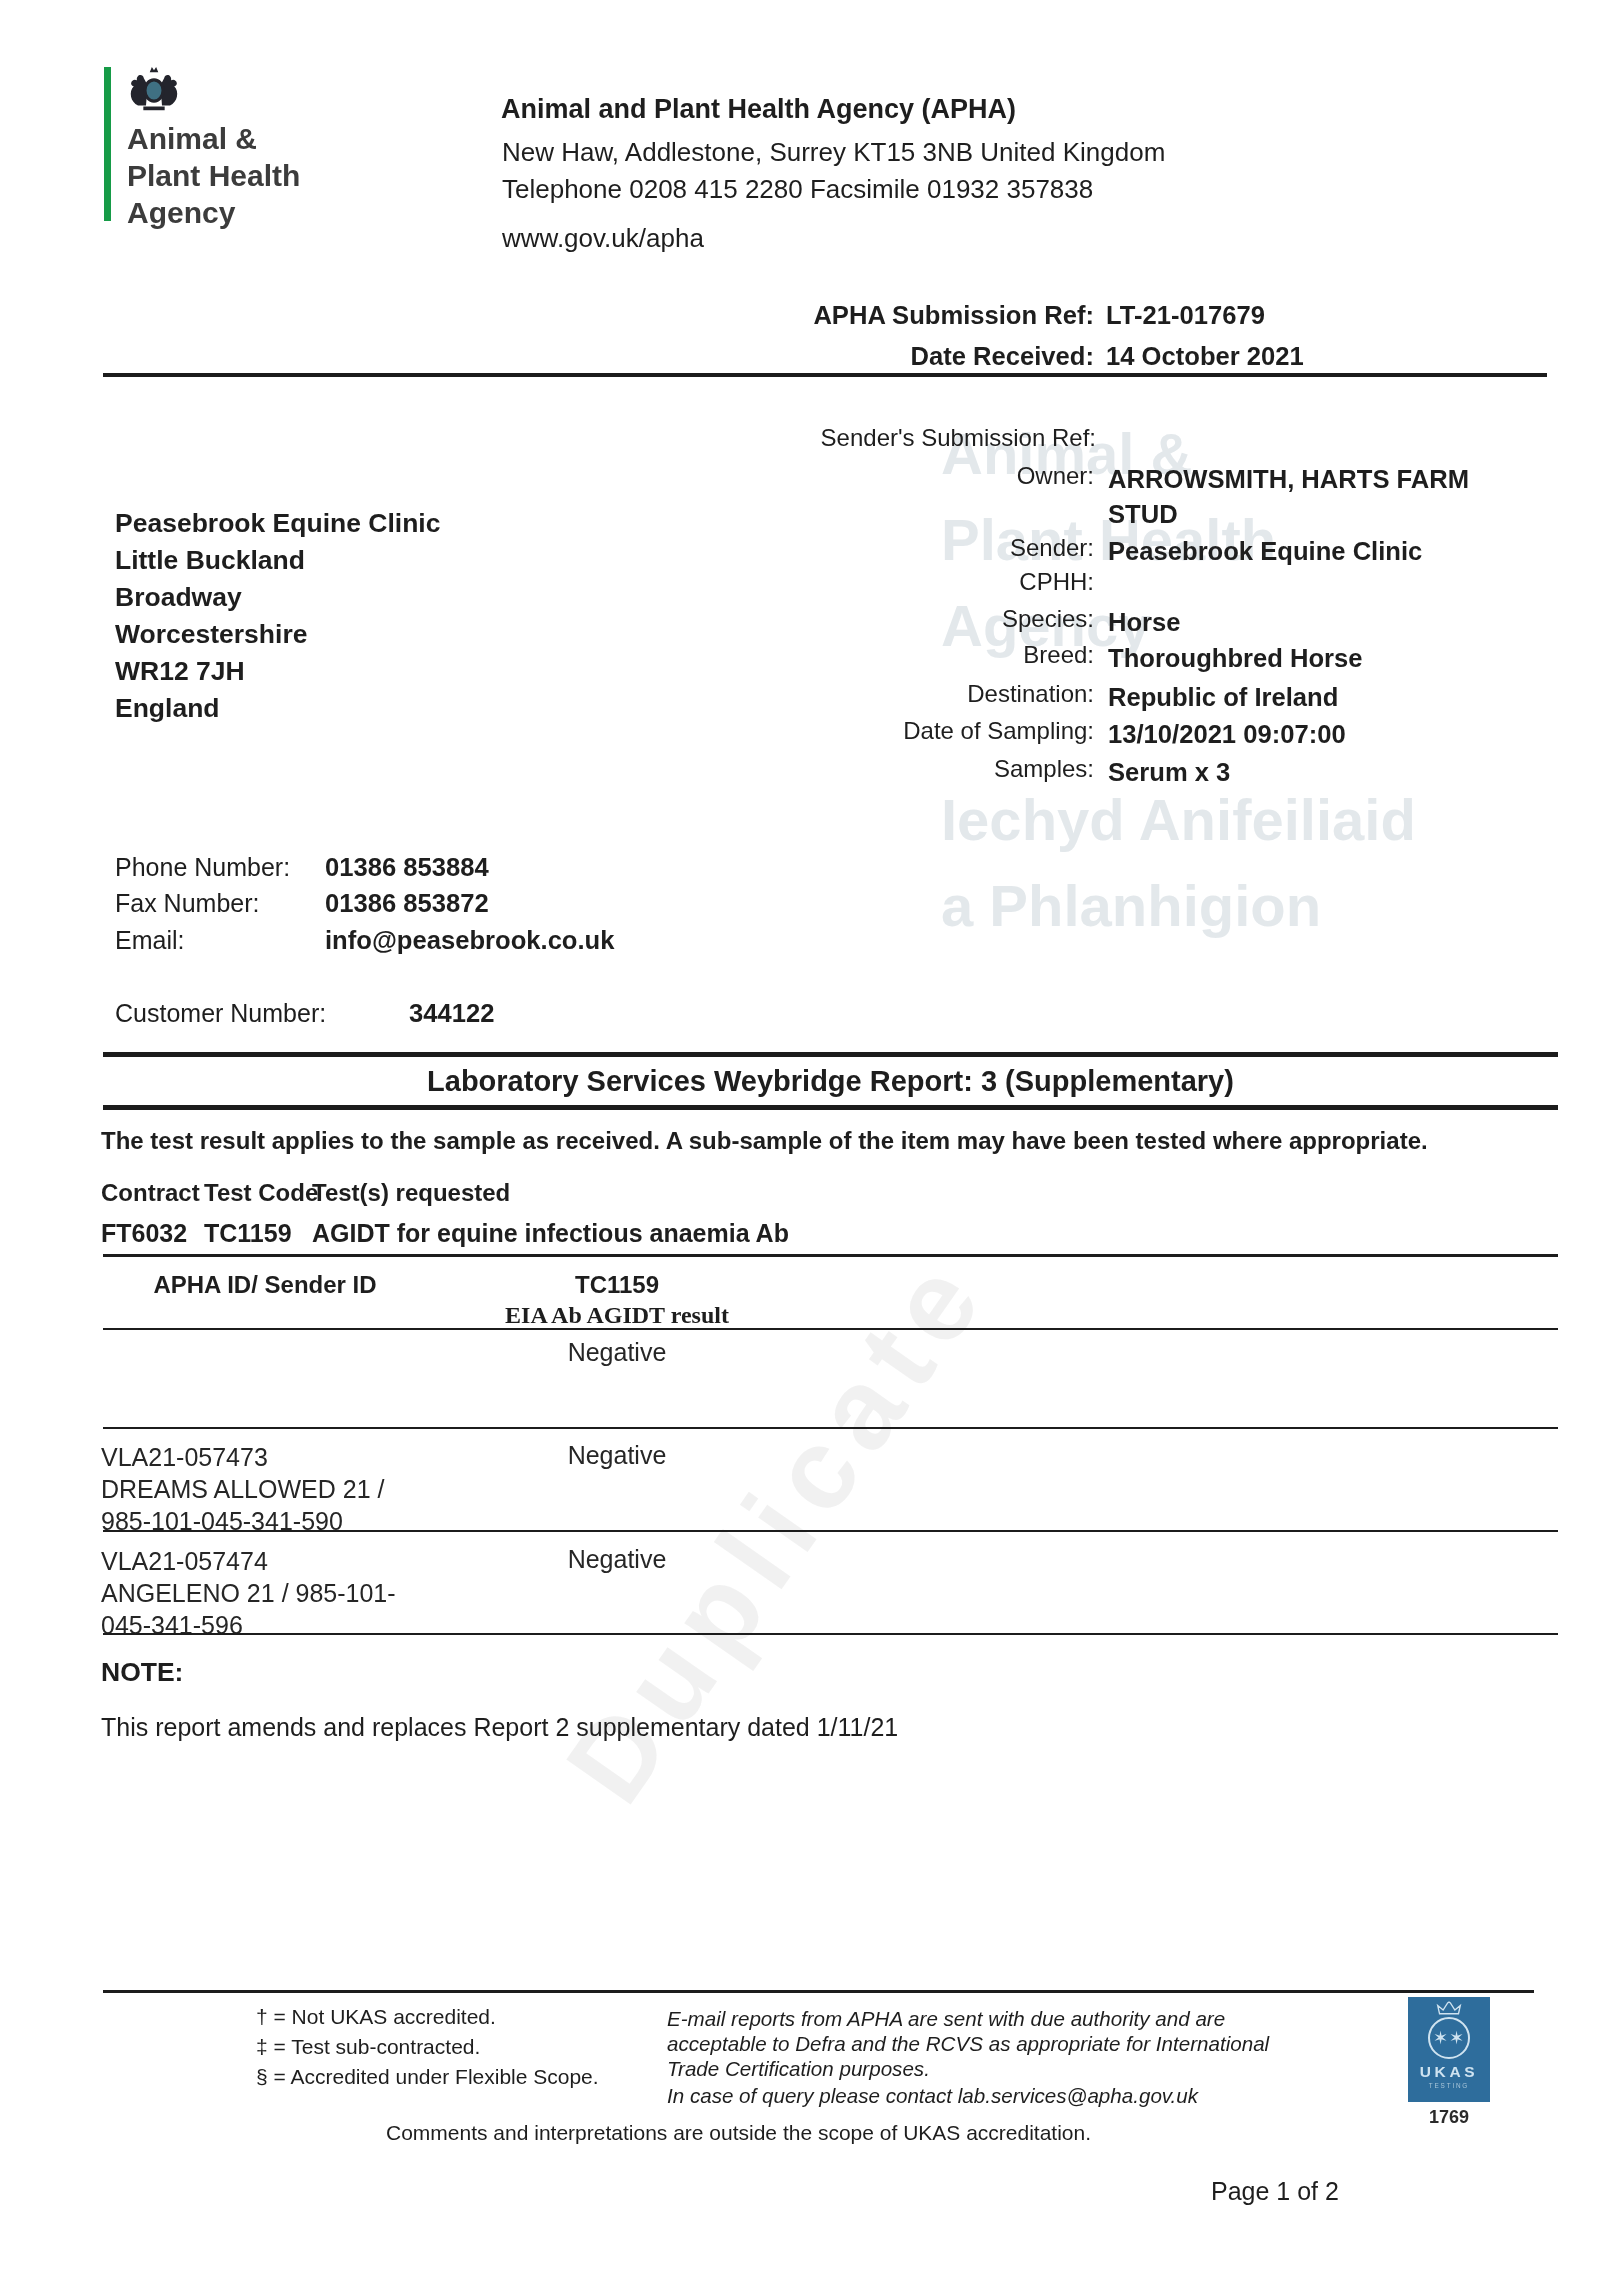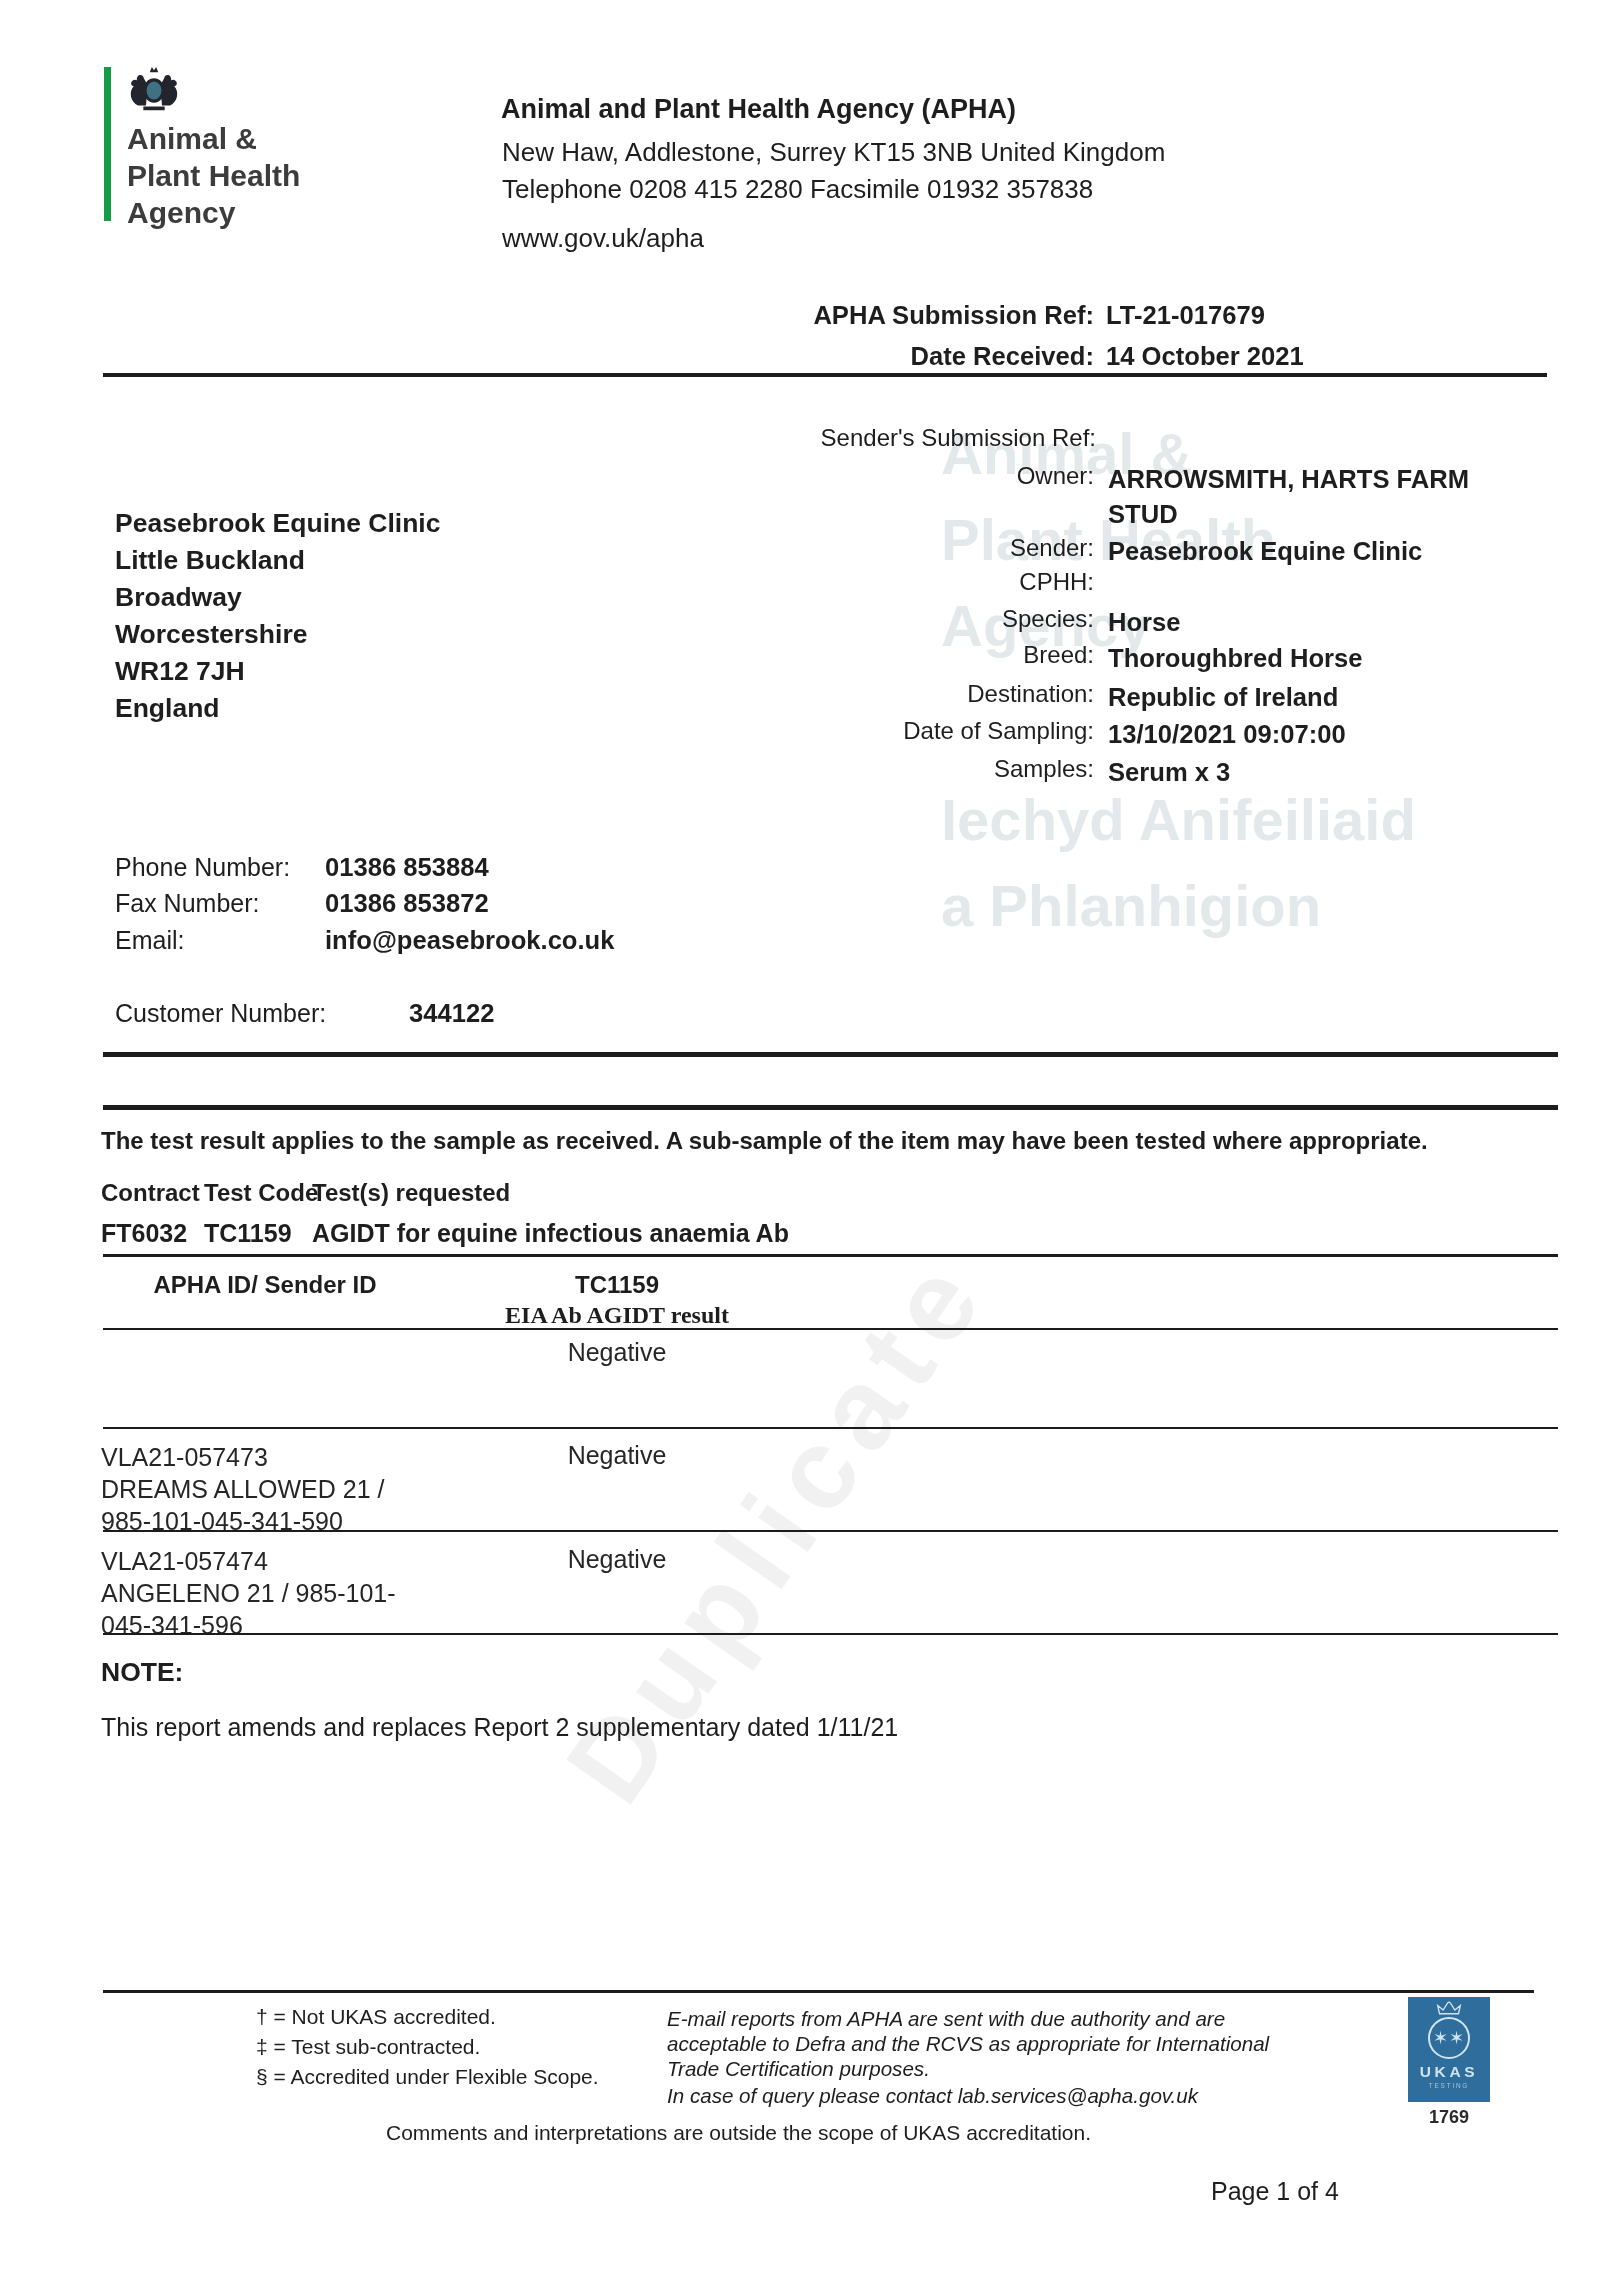--- a/index.html
+++ b/index.html
@@ -219,20 +219,21 @@
     <div class="contact-label y-phone">Phone Number:</div>
     <div class="contact-value y-phone">01386 853884</div>
     <div class="contact-label y-fax">Fax Number:</div>
     <div class="contact-value y-fax">01386 853872</div>
     <div class="contact-label y-email">Email:</div>
     <div class="contact-value y-email">info@peasebrook.co.uk</div>
     <div class="contact-label y-custnum">Customer Number:</div>
     <div class="custnum-value">344122</div>
 
     <div class="rule" style="left:103px; top:1052px; width:1455px; height:4.6px;"></div>
+    <div class="report-title">Laboratory Services Weybridge Report: 3 (Supplementary)</div>
     <div class="rule" style="left:103px; top:1105px; width:1455px; height:4.6px;"></div>
 
     <div class="disclaimer">The test result applies to the sample as received. A sub-sample of the item may have been tested where appropriate.</div>
 
     <div class="contract-head col-contract">Contract</div>
     <div class="contract-head col-testcode">Test Code</div>
     <div class="contract-head col-testsreq">Test(s) requested</div>
     <div class="contract-val col-contract">FT6032</div>
     <div class="contract-val col-testcode">TC1159</div>
     <div class="contract-val col-testsreq">AGIDT for equine infectious anaemia Ab</div>
@@ -281,17 +282,17 @@
       <svg class="ukas-crown" viewBox="0 0 62 34">
         <path d="M8 30 h46 l-3 6 h-40 z" fill="none"></path>
         <path d="M10 28 L6 10 L18 20 L28 4 L31 2 L34 4 L44 20 L56 10 L52 28 Z" fill="none" stroke="#cfe3f0" stroke-width="3"></path>
       </svg>
       <div class="ukas-circle">✶✶</div>
       <div class="ukas-word">UKAS</div>
       <div class="ukas-sub">TESTING</div>
     </div>
     <div class="ukas-number">1769</div>
 
-    <div class="page-indicator">Page 1 of 4</div>
+    <div class="page-indicator">Page 1 of 2</div>
 
   </div>
 </div>
 
 
 </body></html>

